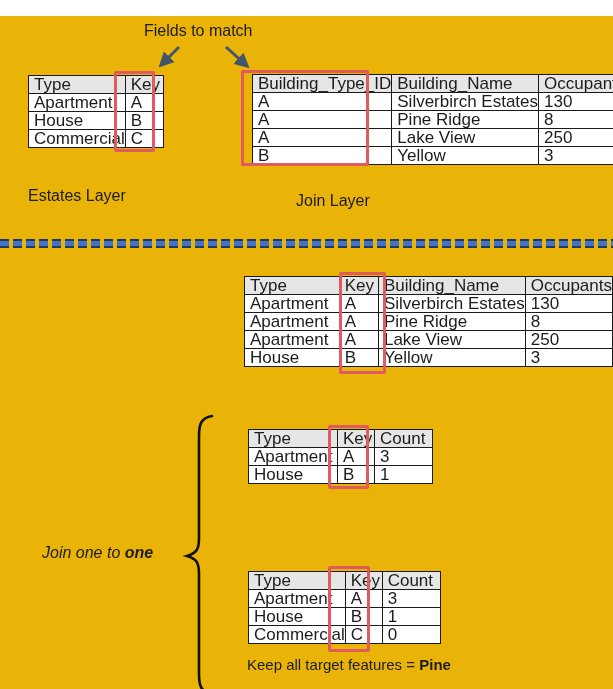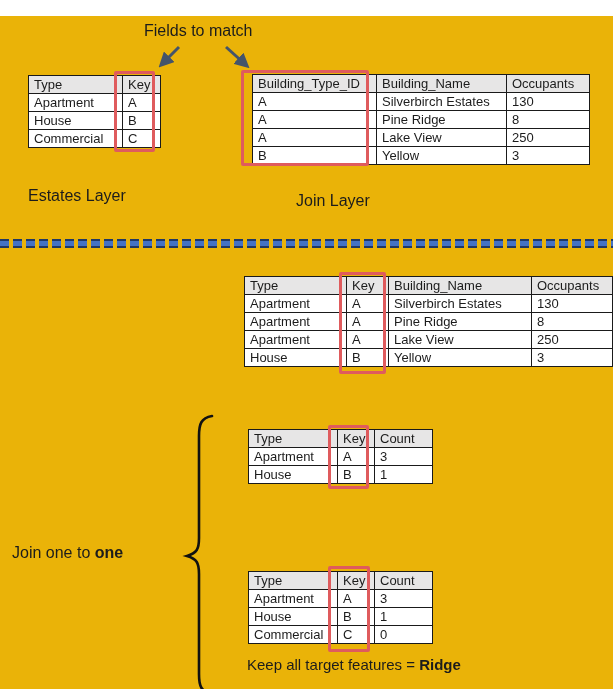--- a/index.html
+++ b/index.html
@@ -21,21 +21,21 @@
     margin-top:16px;
   }
   .lbl{position:absolute;white-space:nowrap;font-size:16px;color:var(--ink);}
   .lbl b{font-weight:bold;}
   .small-lbl{font-size:15px;}
 
   table.tbl{
     position:absolute;
     border-collapse:collapse;
     table-layout:fixed;
-    font-size:13px;
+    font-size:17px;
     color:var(--ink);
     background:#fff;
     padding-left:39px;
   }
   table.tbl th, table.tbl td{
     border:1px solid #1a1a1a;
     font-weight:normal;
     text-align:left;
     padding:0 0 0 5px;
     height:17px;
@@ -84,21 +84,21 @@
     background-size:100% 2px,100% 5px,100% 2px;
     background-position:0 0,0 2px,0 7px;
     background-repeat:no-repeat;
   }
   #overlay-svg{position:absolute;left:0;top:0;pointer-events:none;}
   #fields-label{left:144px;top:6px;}
   #target-layer-label{left:28px;top:171px;}
   #join-layer-label{left:296px;top:176px;}
   #one-to-many-label{left:27px;top:266px;}
   #keep-false-label{left:247px;top:486px;}
-  #one-to-one-label{left:12px;top:528px;}
+  #one-to-one-label{left:42px;top:528px;font-style:italic;}
   #keep-true-label{left:247px;top:640px;}
 </style>
 </head>
 <body>
 
 <div id="stage">
 
   <div class="lbl" id="fields-label">Fields to match</div>
 
   <svg id="overlay-svg" width="613" height="689" viewBox="0 0 613 689">
@@ -261,21 +261,21 @@
           <td>1</td>
         </tr>
         <tr>
           <td>Commercial</td>
           <td>C</td>
           <td>0</td>
         </tr>
       </tbody>
     </table>
   <div class="lbl small-lbl" id="keep-true-label">
-    <span>Keep all target features = </span><b>Ridge</b>
+    <span>Keep all target features = </span><b>Pine</b>
   </div>
 
   <div class="red-box" id="red-target"></div>
   <div class="red-box" id="red-join"></div>
   <div class="red-box" id="red-many"></div>
   <div class="red-box" id="red-false"></div>
   <div class="red-box" id="red-true"></div>
 
 </div>
 

